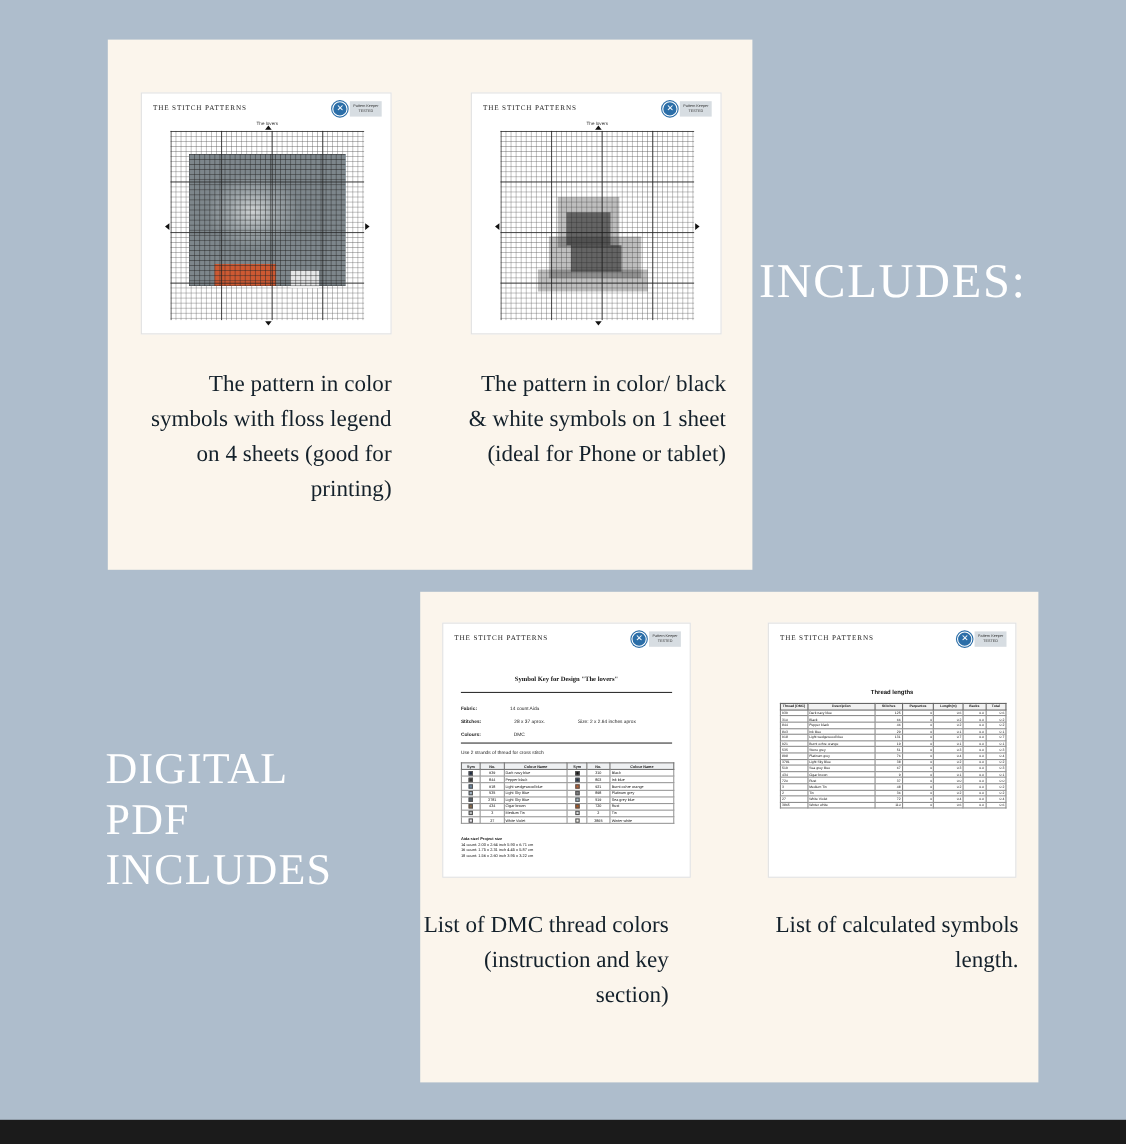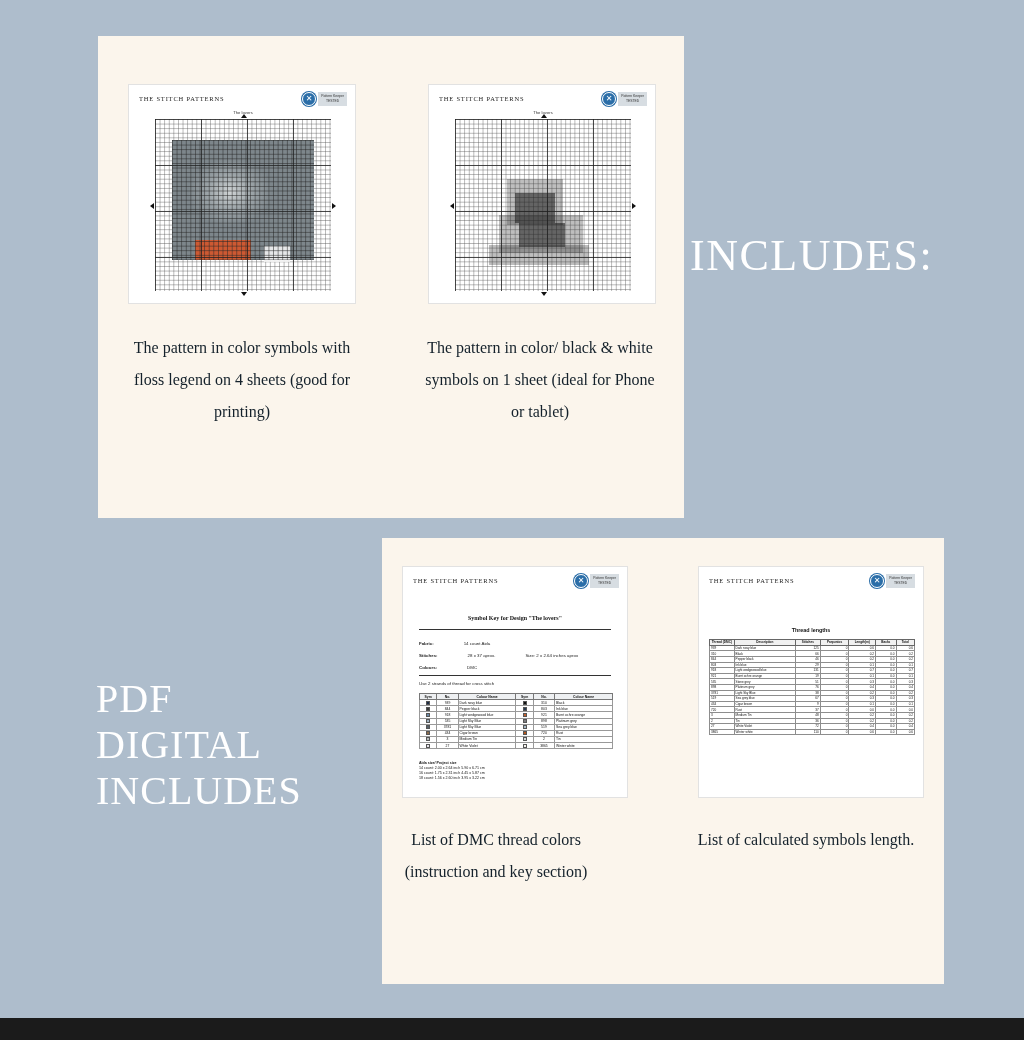--- a/index.html
+++ b/index.html
@@ -27,22 +27,22 @@
     margin-top: 14px;
   }
   .pdf-heading {
     position: absolute; left: 96px; top: 676px; width: 272px;
     color: #ffffff; font-size: 40px; line-height: 46px; letter-spacing: 1px;
     font-family: "Liberation Serif", serif; font-weight: 400;
   }
 
   
   .caption {
-    position: absolute; text-align: center; color: #14212b;
-    font-size: 16px; line-height: 32px; font-family: "Liberation Serif", serif;
+    position: absolute; text-align: right; color: #14212b;
+    font-size: 21px; line-height: 32px; font-family: "Liberation Serif", serif;
   }
   .cap1 { left: 128px; top: 332px; width: 228px; }
   .cap2 { left: 420px; top: 332px; width: 240px; }
   .cap3 { left: 384px; top: 824px; width: 224px; }
   .cap4 { left: 686px; top: 824px; width: 240px; }
 
   
   .sheet { position: absolute; background: #ffffff; border: 1px solid #e2e2e2; overflow: hidden; }
   .sheet-1 { left: 128px; top: 84px; width: 228px; height: 220px; }
   .sheet-2 { left: 428px; top: 84px; width: 228px; height: 220px; }
@@ -191,22 +191,22 @@
 
 <div class="page">
 
   <div class="panel-top"></div>
 
   <div class="panel-bottom"></div>
 
   <div class="includes-heading">INCLUDES:</div>
 
   <div class="pdf-heading">
+    <div>DIGITAL</div>
     <div>PDF</div>
-    <div>DIGITAL</div>
     <div>INCLUDES</div>
   </div>
 
   <div class="sheet sheet-1">
     <div class="sheet-title">THE STITCH PATTERNS</div>
     <div class="badge">
       <div class="badge-circle">✕</div>
       <div class="badge-box">
         <div>Pattern Keeper</div>
         <div>TESTED</div>

